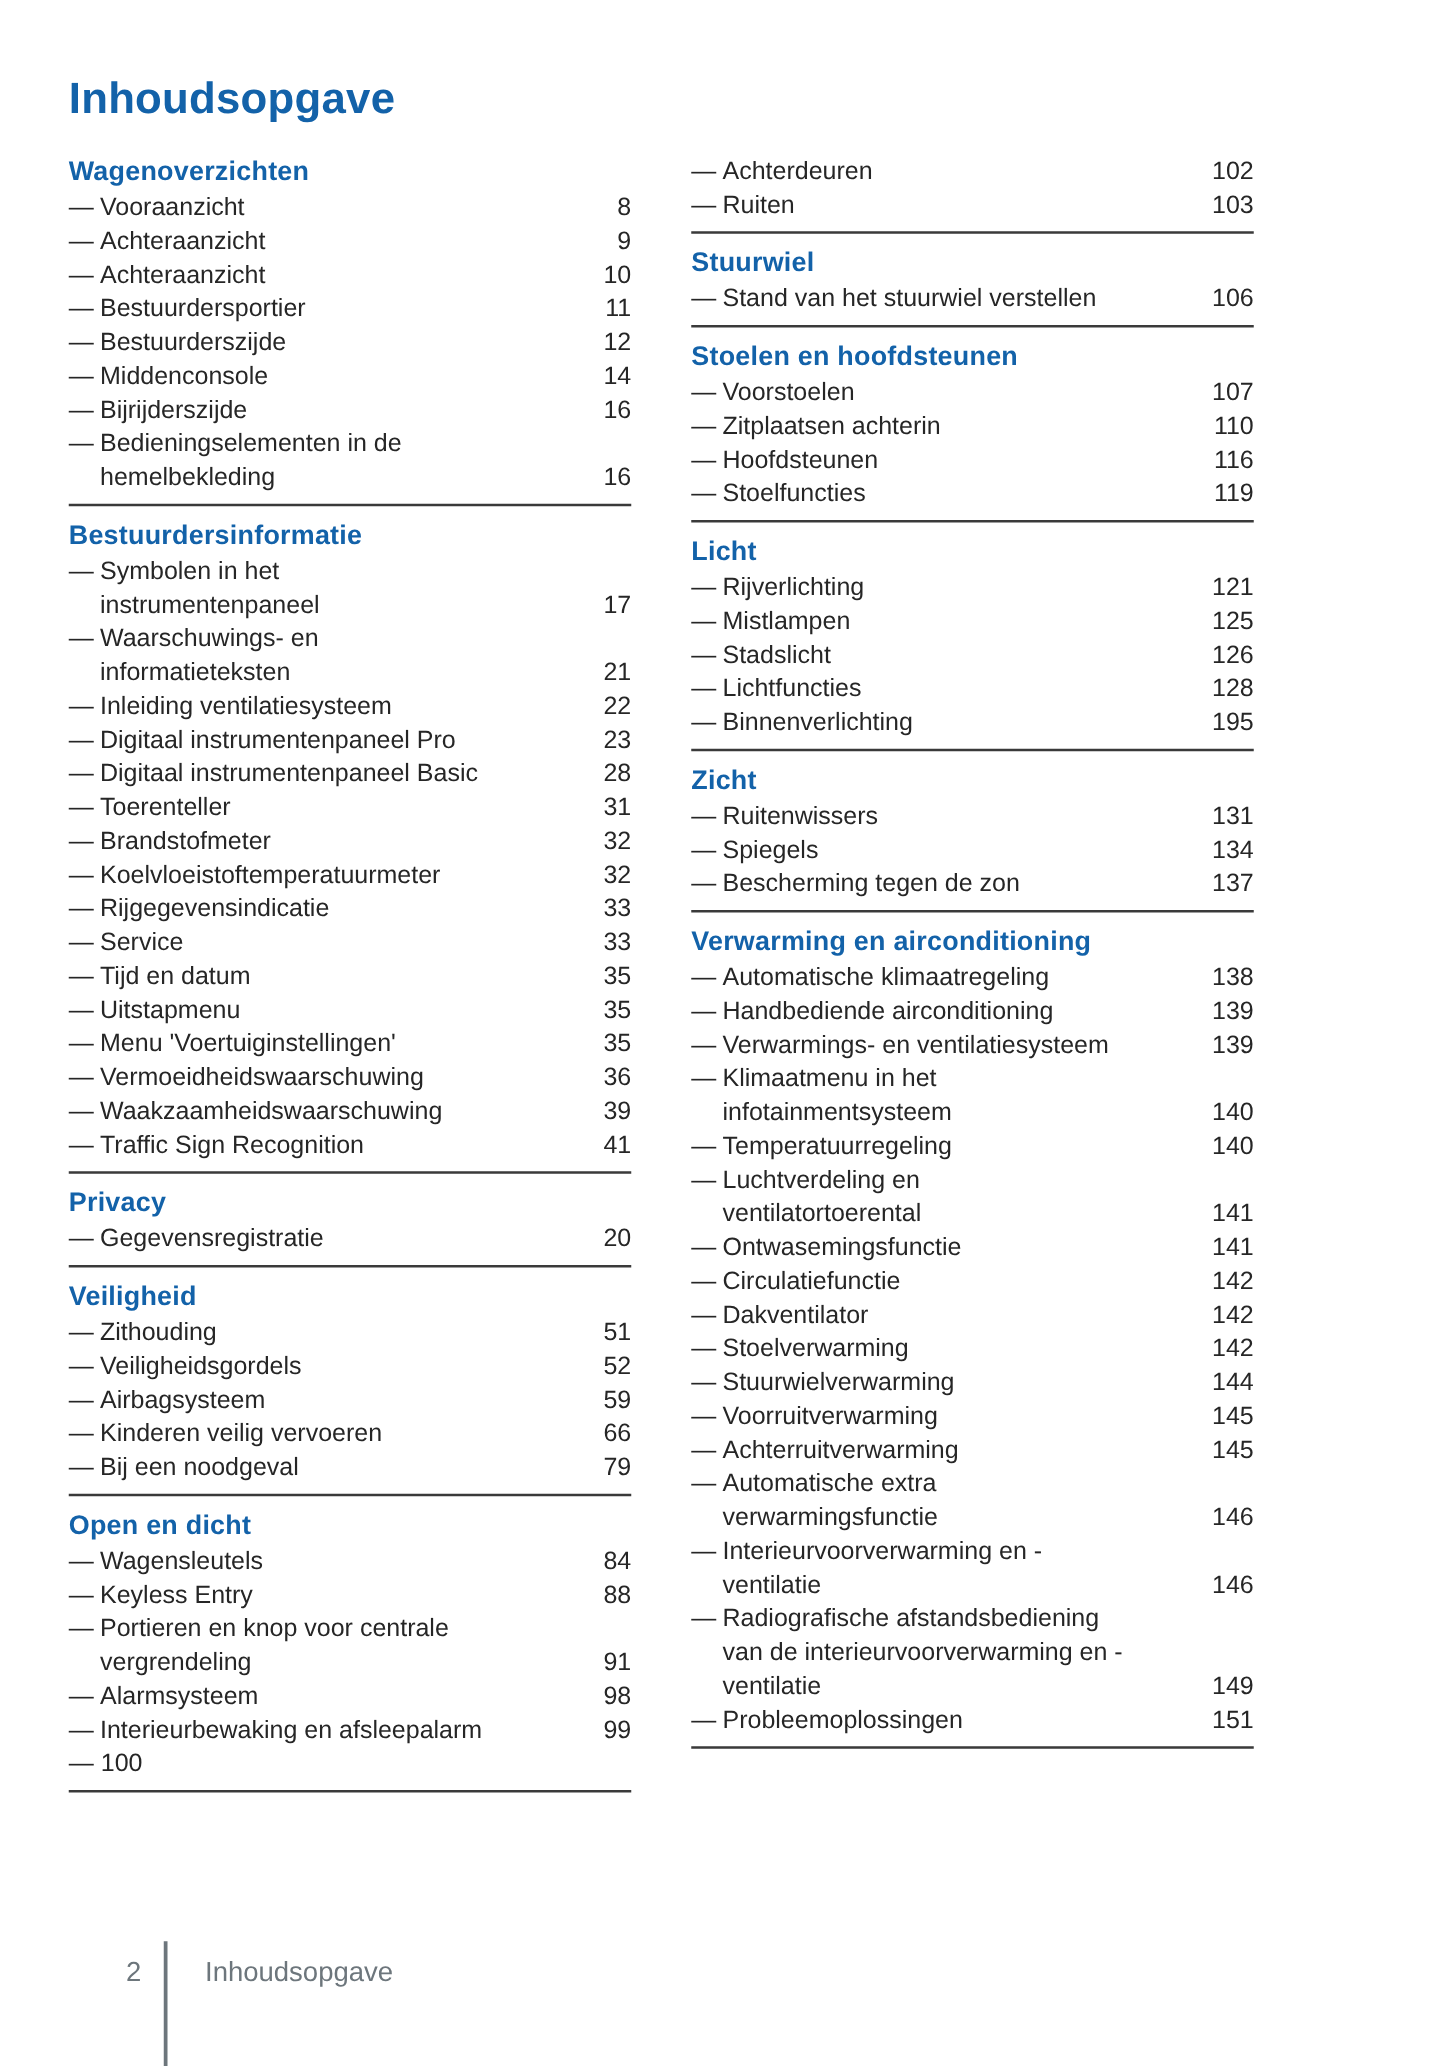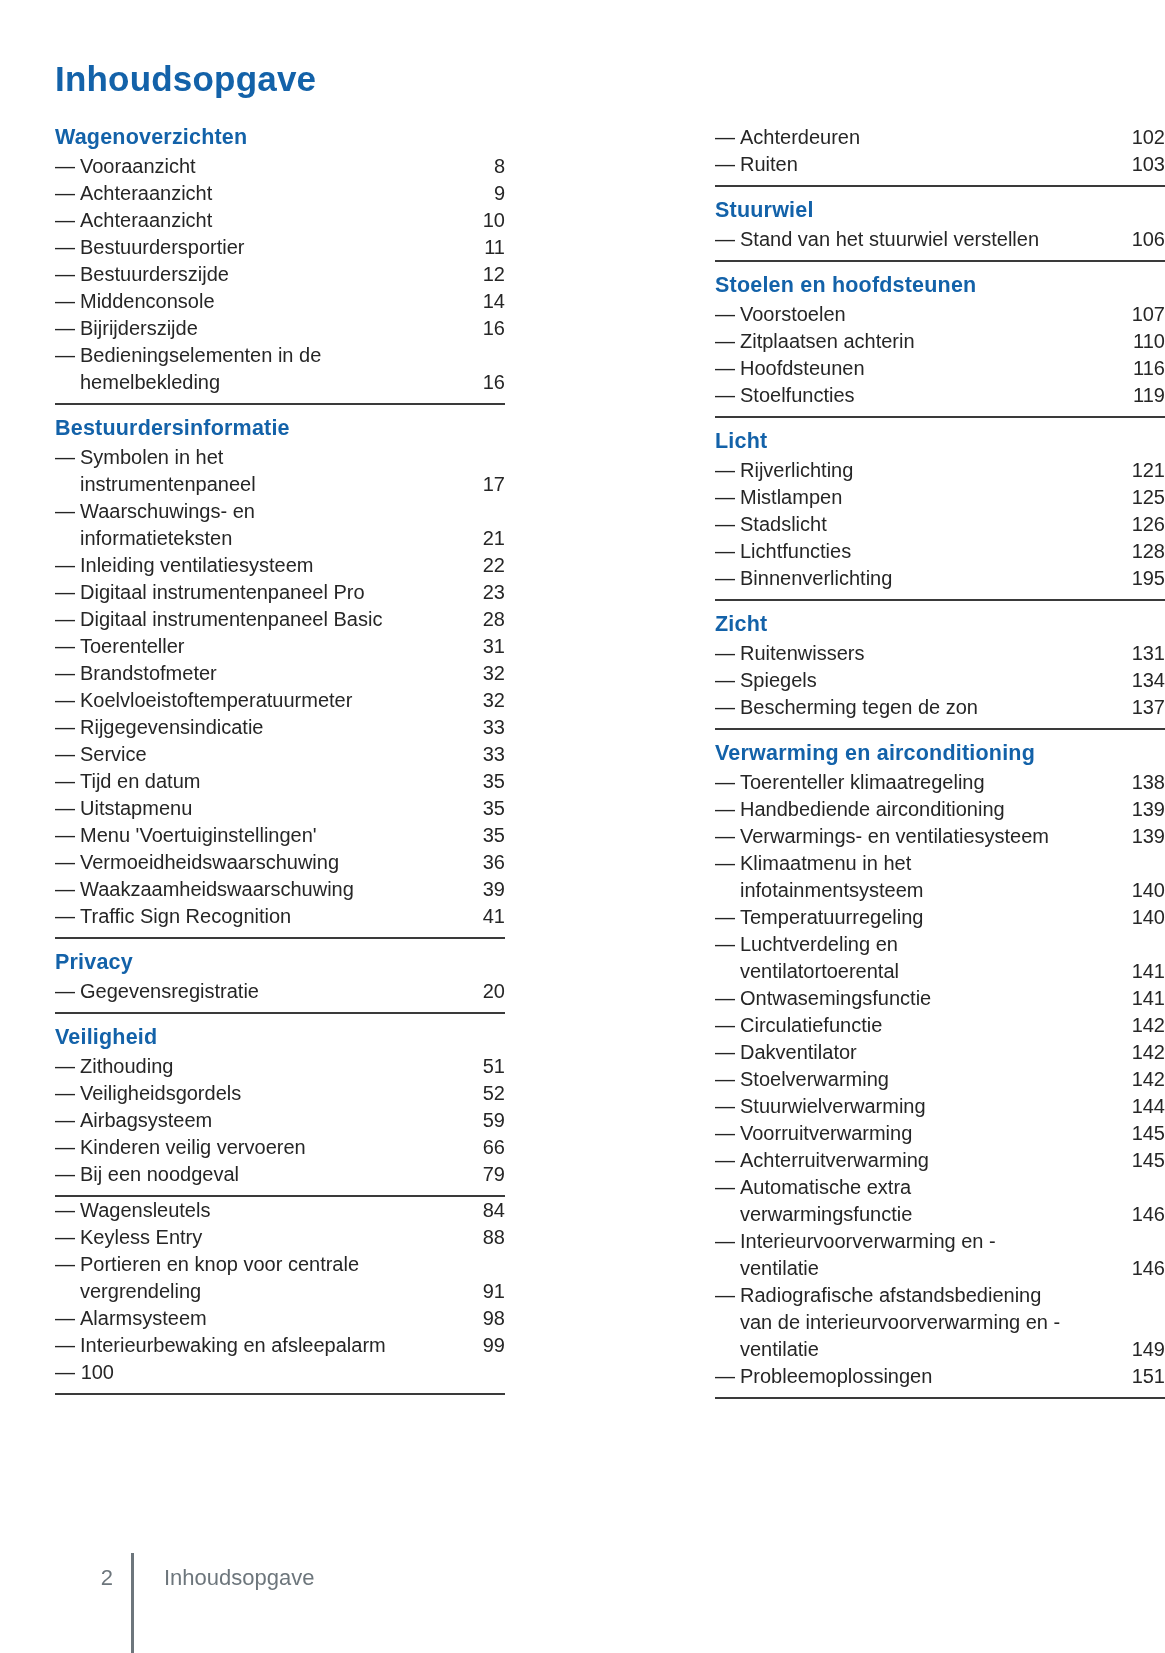--- a/index.html
+++ b/index.html
@@ -22,22 +22,21 @@
     margin: 0;
     font-size: 35px;
     line-height: 42px;
     font-weight: bold;
     color: #1362a9;
     letter-spacing: 0.2px;
   }
   .columns {
     margin-top: 24px;
     display: flex;
-    gap: 36px;
-    justify-content: space-between;
+    gap: 48px;
   }
   .col {
     flex: 0 0 450px;
     width: 450px;
   }
   section.toc-section {
     margin: 0;
   }
   h2.section-heading {
     margin: 10px 0 3px 0;
@@ -278,20 +277,21 @@
             <span class="pnum">66</span>
           </div>
           <div class="toc-item">
             <span class="dash">—</span>
             <span class="label">Bij een noodgeval</span>
             <span class="pnum">79</span>
           </div>
           <hr class="section-rule">
         </section>
         <section class="toc-section">
+          <h2 class="section-heading">Open en dicht</h2>
           <div class="toc-item">
             <span class="dash">—</span>
             <span class="label">Wagensleutels</span>
             <span class="pnum">84</span>
           </div>
           <div class="toc-item">
             <span class="dash">—</span>
             <span class="label">Keyless Entry</span>
             <span class="pnum">88</span>
           </div>
@@ -410,21 +410,21 @@
             <span class="dash">—</span>
             <span class="label">Bescherming tegen de zon</span>
             <span class="pnum">137</span>
           </div>
           <hr class="section-rule">
         </section>
         <section class="toc-section">
           <h2 class="section-heading">Verwarming en airconditioning</h2>
           <div class="toc-item">
             <span class="dash">—</span>
-            <span class="label">Toerenteller klimaatregeling</span>
+            <span class="label">Automatische klimaatregeling</span>
             <span class="pnum">138</span>
           </div>
           <div class="toc-item">
             <span class="dash">—</span>
             <span class="label">Handbediende airconditioning</span>
             <span class="pnum">139</span>
           </div>
           <div class="toc-item">
             <span class="dash">—</span>
             <span class="label">Verwarmings- en ventilatiesysteem</span>

